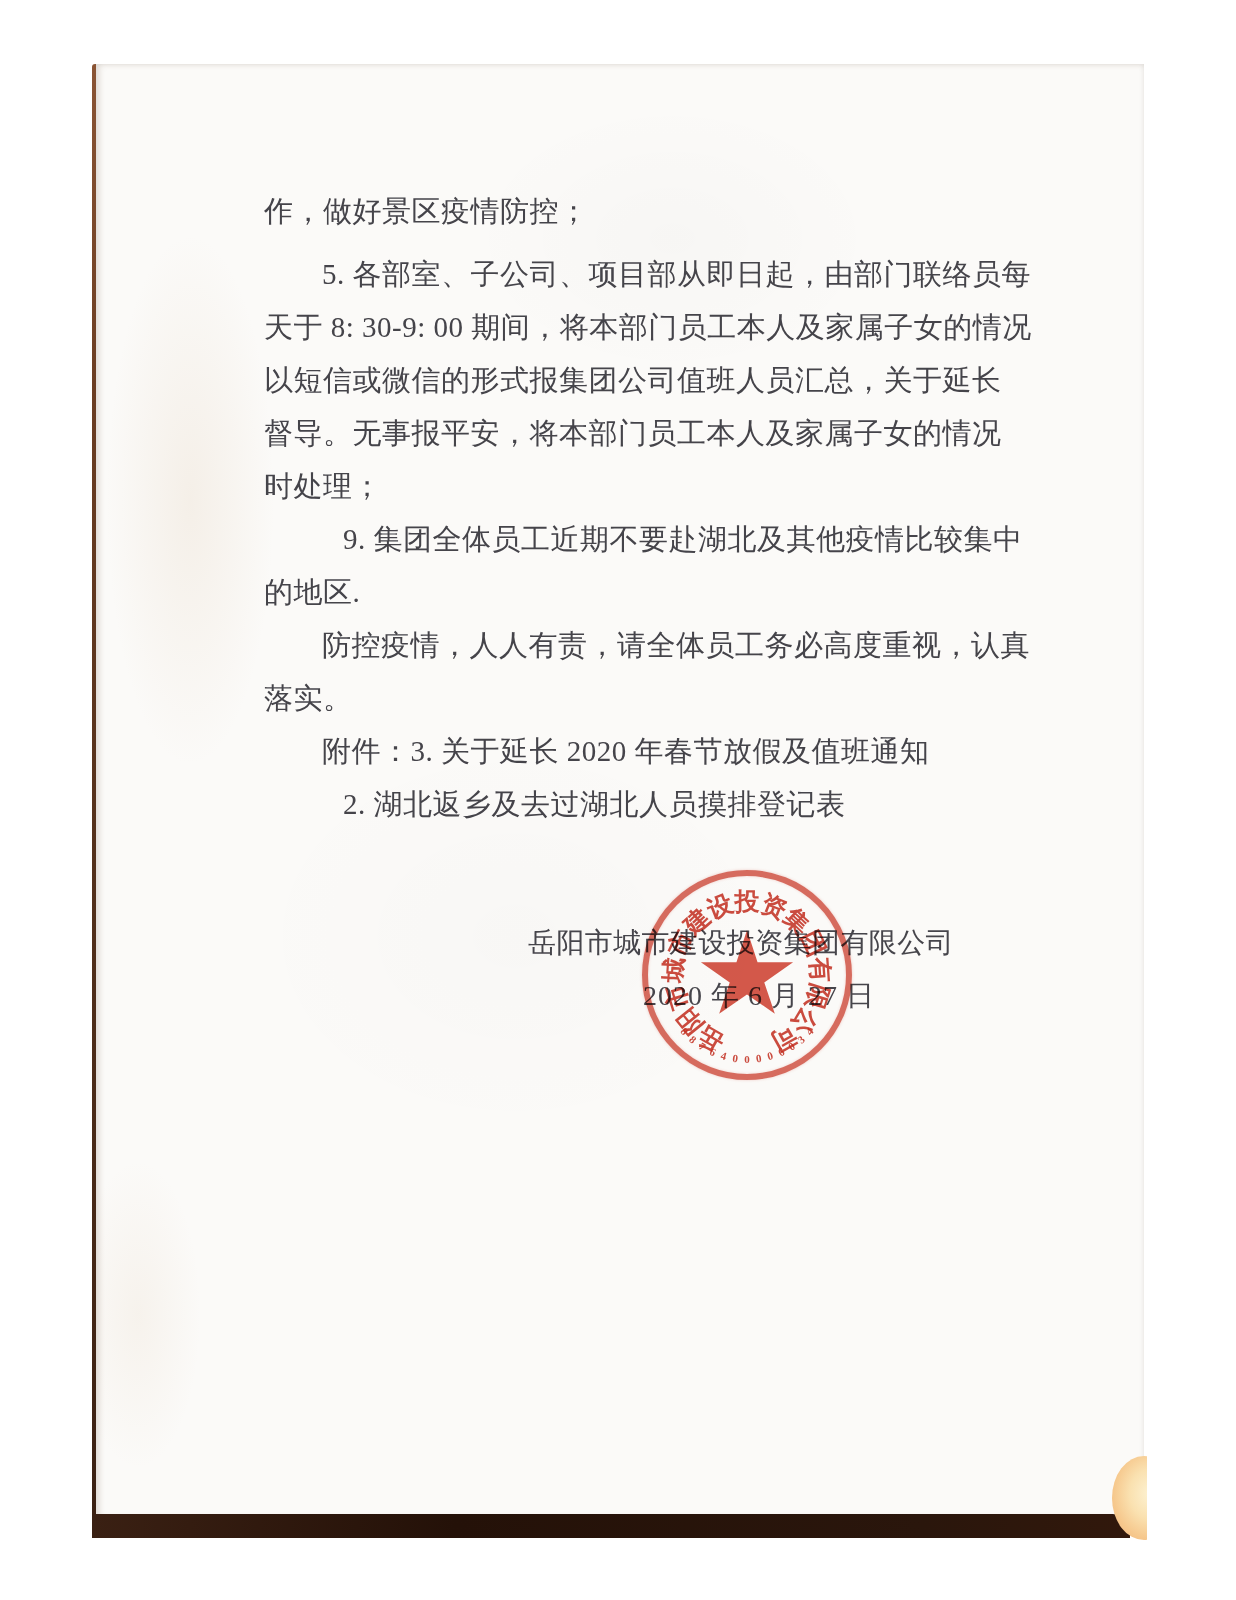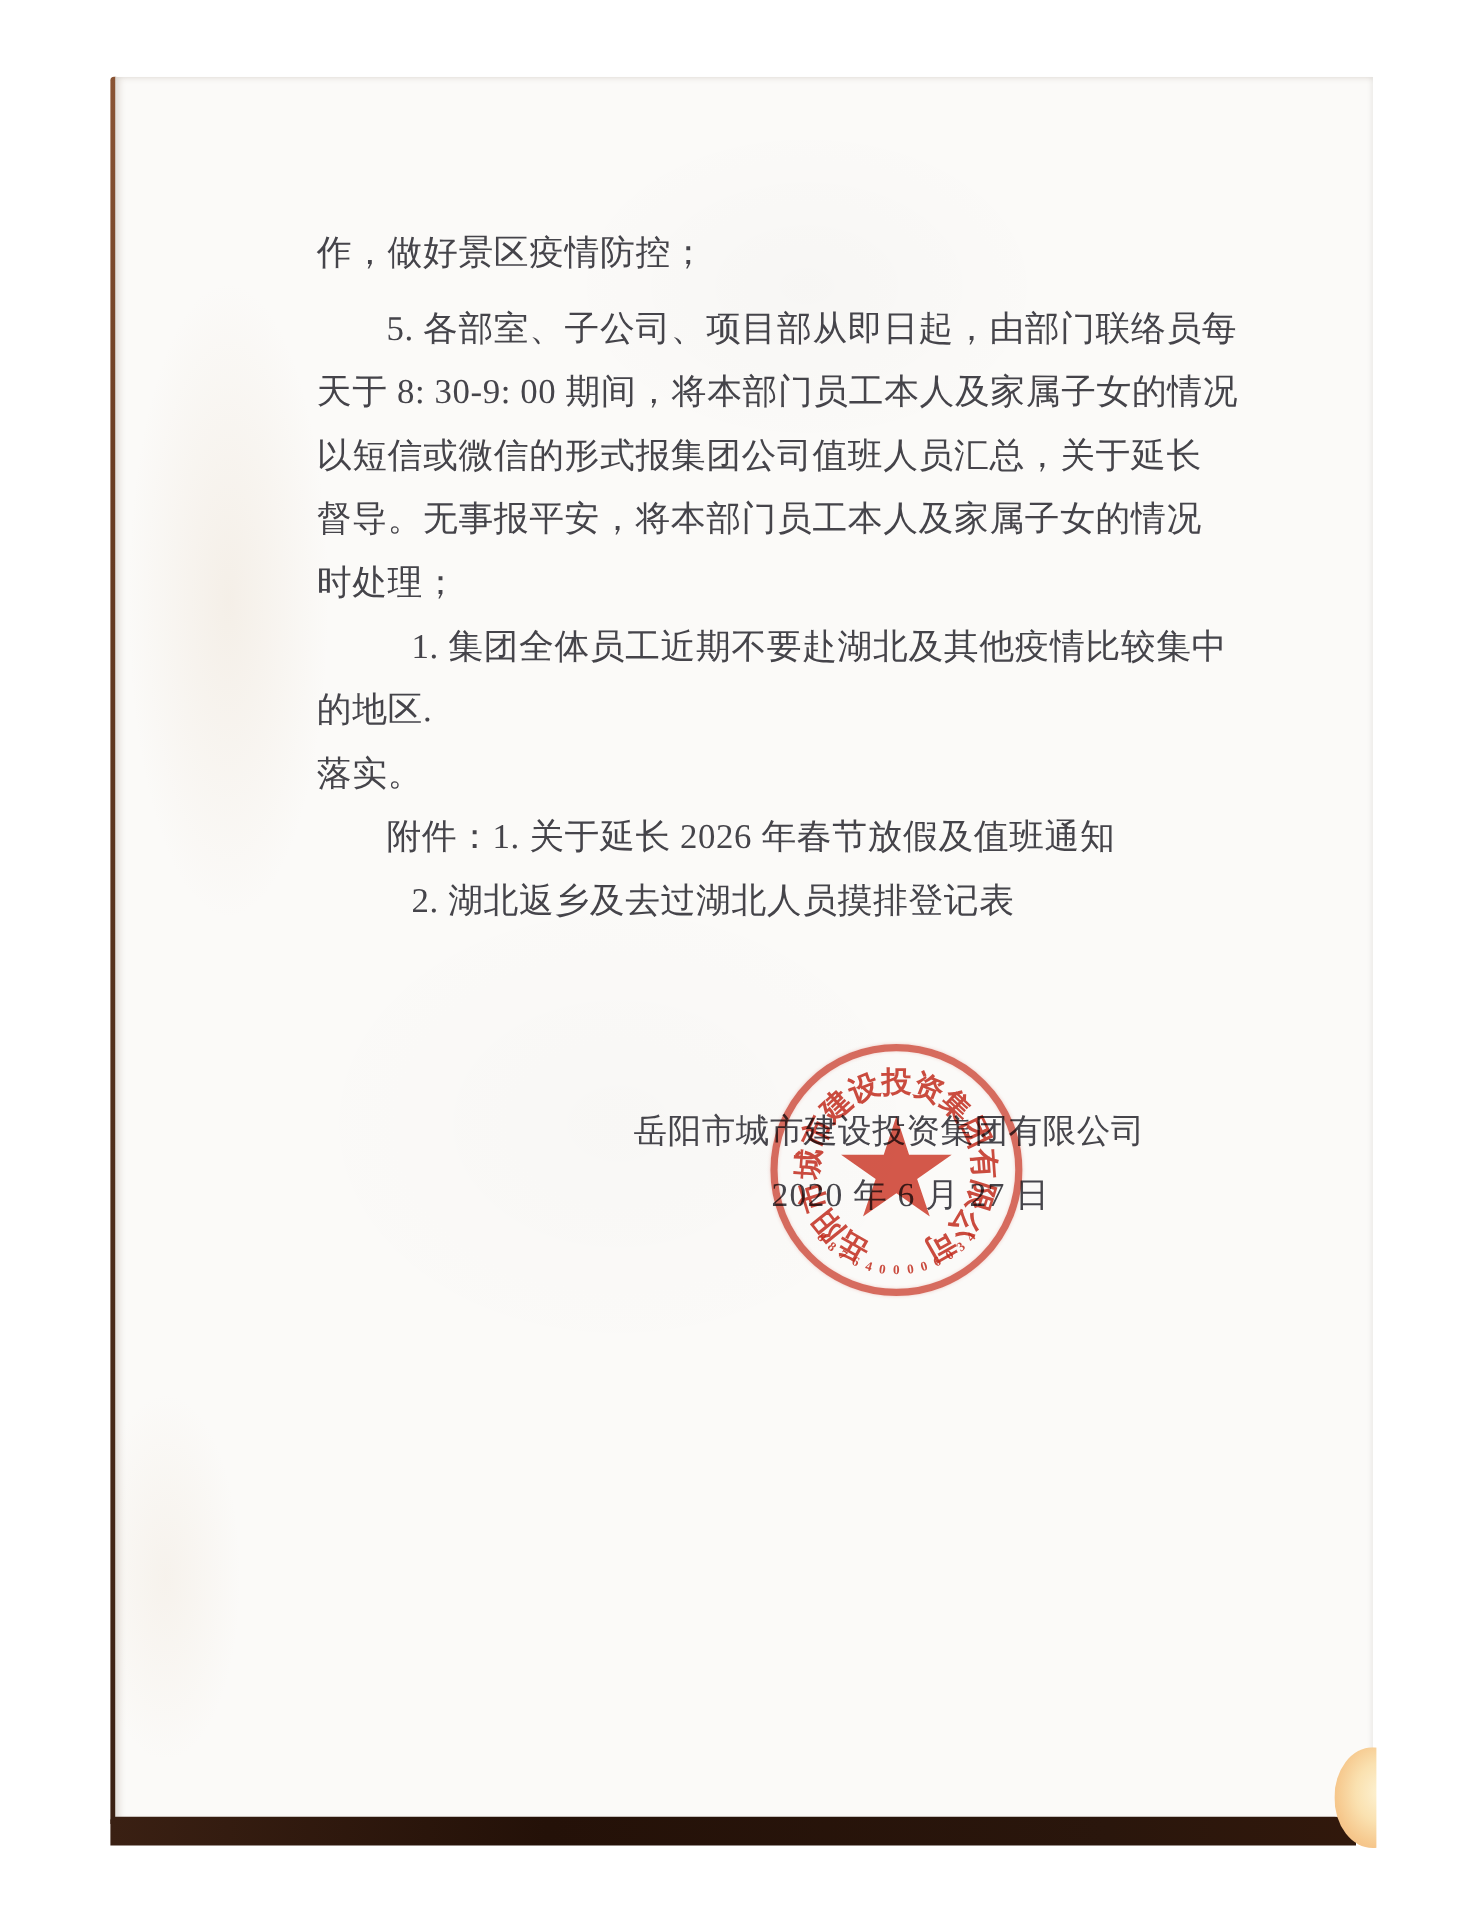--- a/index.html
+++ b/index.html
@@ -94,24 +94,25 @@
 
   <div class="paper">
 
     <div class="content">
       <div class="line">作，做好景区疫情防控；</div>
       <div class="line ind2 sp">5. 各部室、子公司、项目部从即日起，由部门联络员每</div>
       <div class="line">天于 8: 30-9: 00 期间，将本部门员工本人及家属子女的情况</div>
       <div class="line">以短信或微信的形式报集团公司值班人员汇总，关于延长</div>
       <div class="line">督导。无事报平安，将本部门员工本人及家属子女的情况</div>
       <div class="line">时处理；</div>
-      <div class="line ind3">1. 集团全体员工近期不要赴湖北及其他疫情比较集中</div>
+      <div class="line ind3">9. 集团全体员工近期不要赴湖北及其他疫情比较集中</div>
       <div class="line">的地区.</div>
+      <div class="line ind2">防控疫情，人人有责，请全体员工务必高度重视，认真</div>
       <div class="line">落实。</div>
-      <div class="line ind2">附件：1. 关于延长 2026 年春节放假及值班通知</div>
+      <div class="line ind2">附件：3. 关于延长 2020 年春节放假及值班通知</div>
       <div class="line ind3">2. 湖北返乡及去过湖北人员摸排登记表</div>
     </div>
 
     <div class="company">岳阳市城市建设投资集团有限公司</div>
     <div class="date">2020 年 6 月 27 日</div>
 
     <div class="seal">
       <div class="seal-ring"></div>
       <div class="seal-star"></div>
       <div class="seal-arc arc-ring">

